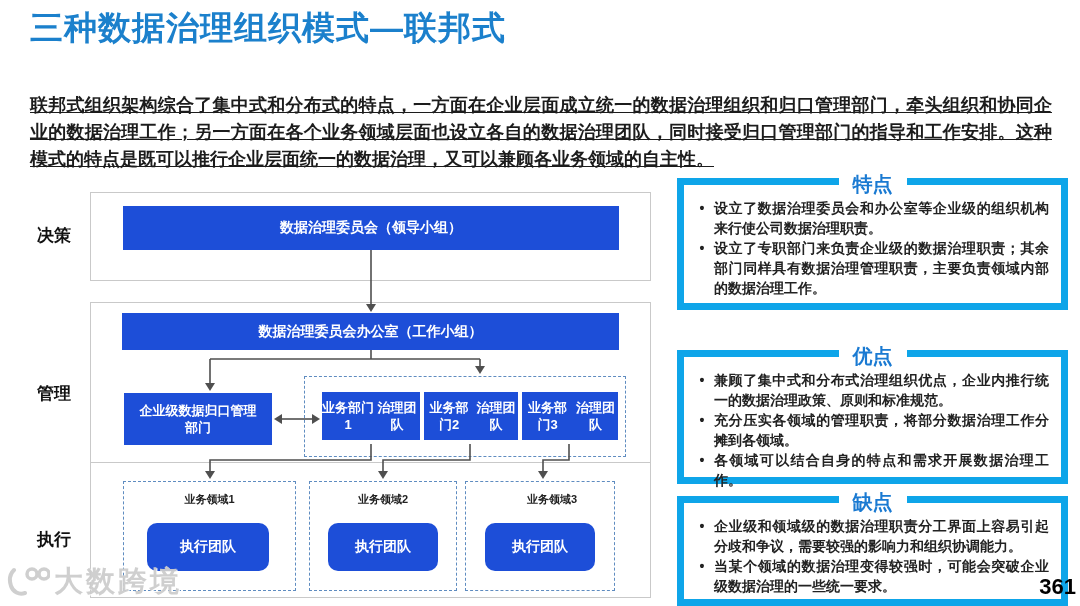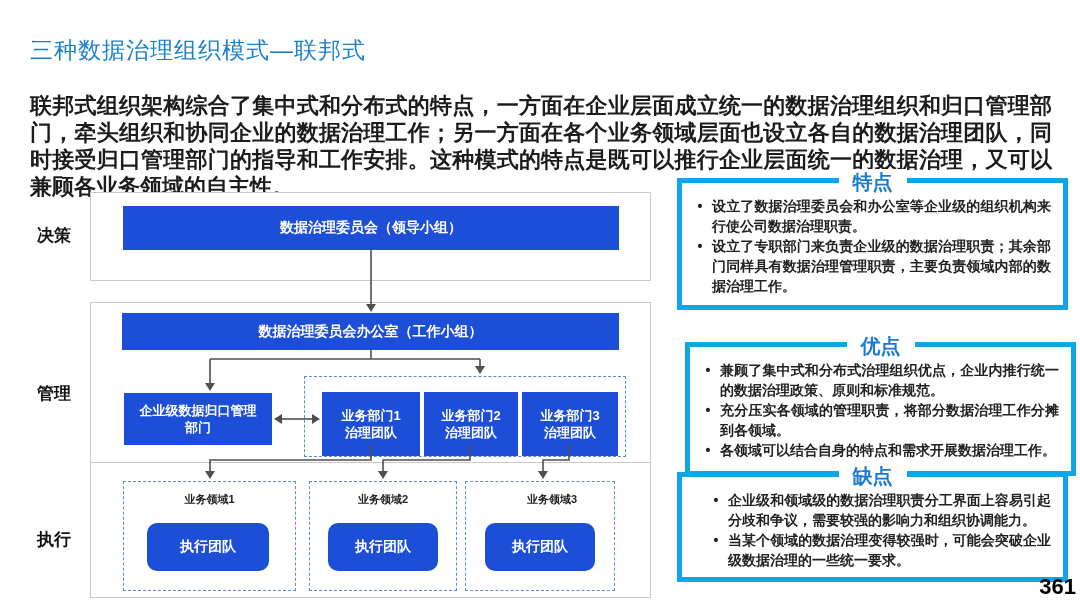--- a/index.html
+++ b/index.html
@@ -1,40 +1,40 @@
 <!DOCTYPE html>
 <html><head>
 <meta charset="utf-8">
 <style>
   * { box-sizing: border-box; margin: 0; padding: 0; }
   html,body { background:#ffffff; }
   body { font-family: "Liberation Sans", "DejaVu Sans", sans-serif; }
   .slide { position:relative; width:1080px; height:606px; background:#fff; overflow:hidden; }
 
-  .title { position:absolute; left:30px; top:35px; font-size:23px; font-weight:normal;
+  .title { position:absolute; left:30px; top:6px; font-size:33px; font-weight:bold;
            color:#1b80cc; letter-spacing:1px; white-space:nowrap; }
 
-  .intro { position:absolute; left:30px; top:92px; width:1022px; font-size:22px;
-           line-height:27px; font-weight:bold; color:#1c1c1c; text-align:justify; }
+  .intro { position:absolute; left:30px; top:92px; width:1022px; font-size:18px;
+           line-height:27px; font-weight:bold; color:#1c1c1c; text-align:justify;text-decoration:underline; }
 
   .rowlabel { position:absolute; left:37px; font-size:17px; font-weight:bold; color:#111; }
   .rl-0 { top:224px; } .rl-1 { top:356px;margin-top:26px; } .rl-2 { top:528px; }
 
   .cont { position:absolute; background:#fff; border:1px solid #c9c9c9; }
   .cont-0 { left:90px; top:192px; width:561px; height:89px; }
   .cont-1 { left:90px; top:302px; width:561px; height:166px; }
   .cont-2 { left:90px; top:462px; width:561px; height:136px; }
 
   .bluebox { position:absolute; background:#1d4ed8; color:#fff; font-weight:bold;
              display:flex; align-items:center; justify-content:center; text-align:center; }
   .bb-committee { left:123px; top:206px; width:496px; height:44px; font-size:14px; }
   .bb-office    { left:122px; top:313px; width:497px; height:37px; font-size:14px; }
   .bb-dept      { left:124px; top:393px; width:148px; height:52px; font-size:13px;
                   line-height:17px; padding:0 10px; }
-  .bb-team   { top:392px; height:64px; font-size:13px; line-height:17px; flex-direction:column; }
+  .bb-team   { top:392px; height:48px; font-size:13px; line-height:17px; }
   .bb-team-0 { left:322px; width:98px; }
   .bb-team-1 { left:424px; width:94px; }
   .bb-team-2 { left:522px; width:96px; }
   .bb-exec   { top:523px; height:48px; font-size:14px;border-radius:10px; }
   .bb-exec-0 { left:147px; width:122px; }
   .bb-exec-1 { left:328px; width:110px; }
   .bb-exec-2 { left:485px; width:110px; }
 
   .dashed { position:absolute; border:1px dashed #5f8cc0; background:transparent; }
   .dash-mgmt { left:304px; top:376px; width:322px; height:81px; }
@@ -43,24 +43,24 @@
   .dash-dom-2 { left:465px; top:481px; width:150px; height:110px; }
 
   .domlabel { position:absolute; top:492px; text-align:center; font-size:11px;
               font-weight:bold; color:#222; }
   .dl-0 { left:123px; width:173px; } .dl-1 { left:309px; width:148px; } .dl-2 { left:465px; width:174px; }
 
   svg.connectors { position:absolute; left:0; top:0; pointer-events:none; }
   .cline { stroke:#4f4f4f; stroke-width:1.6; fill:none; }
   .chead { fill:#4f4f4f; stroke:none; }
 
-  .panel { position:absolute; left:677px; width:391px; border:5px solid #0ea5e9; background:#fff; }
+  .panel { position:absolute; left:677px; width:391px; border:7px solid #0ea5e9; background:#fff; }
   .panel-0 { top:178px; height:132px; }
-  .panel-1 { top:342px; height:134px;margin-left:8px; }
-  .panel-2 { top:472px; height:110px;padding-left:16px; }
+  .panel-1 { top:350px; height:134px; }
+  .panel-2 { top:496px; height:110px; }
   .panel-title { position:absolute; top:-14px; left:50%; transform:translateX(-50%);
                  background:#fff; padding:0 14px; font-size:20px; font-weight:bold;
                  color:#1a7ad2; white-space:nowrap; }
   .panel ul { list-style:none; padding:13px 10px 6px 6px; }
   .panel li { display:flex; font-size:14px; line-height:20px; font-weight:bold; color:#222; }
   .panel li .mk { width:24px; text-align:center; flex:none; }
   .panel li .tx { flex:1; text-align:justify; padding-right:2px; }
 
   .pagenum { position:absolute; right:4px; bottom:6px; font-size:22px;
              font-weight:bold; color:#000000; }
@@ -181,16 +181,24 @@
         <span class="mk">•</span>
         <span class="tx">企业级和领域级的数据治理职责分工界面上容易引起分歧和争议，需要较强的影响力和组织协调能力。</span>
       </li>
       <li>
         <span class="mk">•</span>
         <span class="tx">当某个领域的数据治理变得较强时，可能会突破企业级数据治理的一些统一要求。</span>
       </li>
     </ul>
   </div>
 
+  <div class="watermark">
+    <svg width="44" height="36" viewBox="0 0 44 36">
+      <path d="M8,6 C4,10 3,16 5,22 C7,28 13,31 19,29" fill="none" stroke="#cdcdcd" stroke-width="4" stroke-linecap="round"></path>
+      <circle cx="26" cy="10" r="5" fill="none" stroke="#cdcdcd" stroke-width="3.5"></circle>
+      <circle cx="38" cy="10" r="5" fill="none" stroke="#cdcdcd" stroke-width="3.5"></circle>
+    </svg>
+    <span>大数跨境</span>
+  </div>
 
   <div class="pagenum">361</div>
 
 </div>
 
 </body></html>

